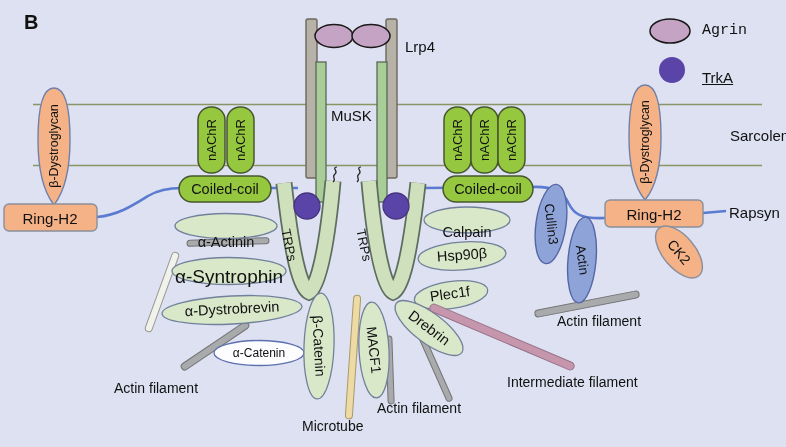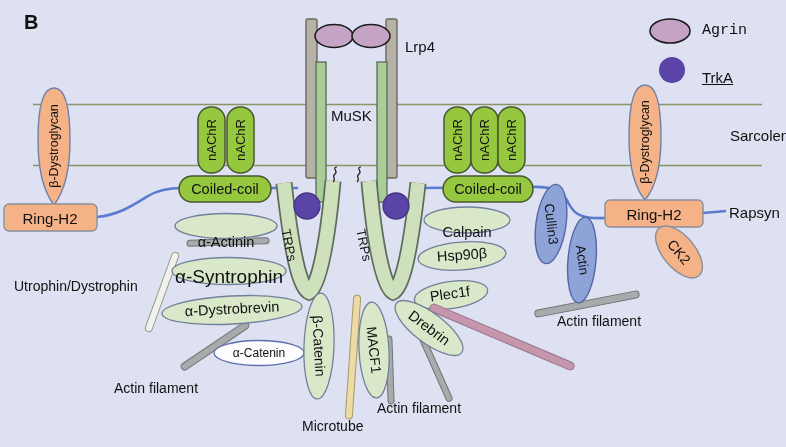--- a/index.html
+++ b/index.html
@@ -137,19 +137,19 @@
 
   <div class="lbl ctr" style="left:467px;top:220px;font-size:14.5px;margin-top:12px;">Calpain</div>
   <div class="lbl ctr" style="left:462px;top:255px;font-size:14.5px;transform:translate(-50%,-50%) rotate(-4deg);">Hsp90β</div>
   <div class="lbl ctr" style="left:450px;top:294px;font-size:14.5px;transform:translate(-50%,-50%) rotate(-8deg);">Plec1f</div>
   <div class="lbl ctr" style="left:429px;top:328px;font-size:14.5px;transform:translate(-50%,-50%) rotate(37deg);">Drebrin</div>
 
   <div class="lbl ctr" style="left:551px;top:224px;font-size:13.5px;transform:translate(-50%,-50%) rotate(84deg);">Cullin3</div>
   <div class="lbl ctr" style="left:582px;top:260px;font-size:13.5px;transform:translate(-50%,-50%) rotate(82deg);">Actin</div>
   <div class="lbl ctr" style="left:679px;top:252px;font-size:14px;transform:translate(-50%,-50%) rotate(50deg);">CK2</div>
 
-  <div class="lbl" style="left:14px;top:279px;">Utrophin/Dystrophin</div>
   <div class="lbl" style="left:114px;top:381px;">Actin filament</div>
   <div class="lbl" style="left:302px;top:419px;">Microtube</div>
   <div class="lbl" style="left:377px;top:401px;">Actin filament</div>
   <div class="lbl" style="left:557px;top:314px;">Actin filament</div>
+  <div class="lbl" style="left:507px;top:375px;">Intermediate filament</div>
 
 </div>
 
 </body></html>

